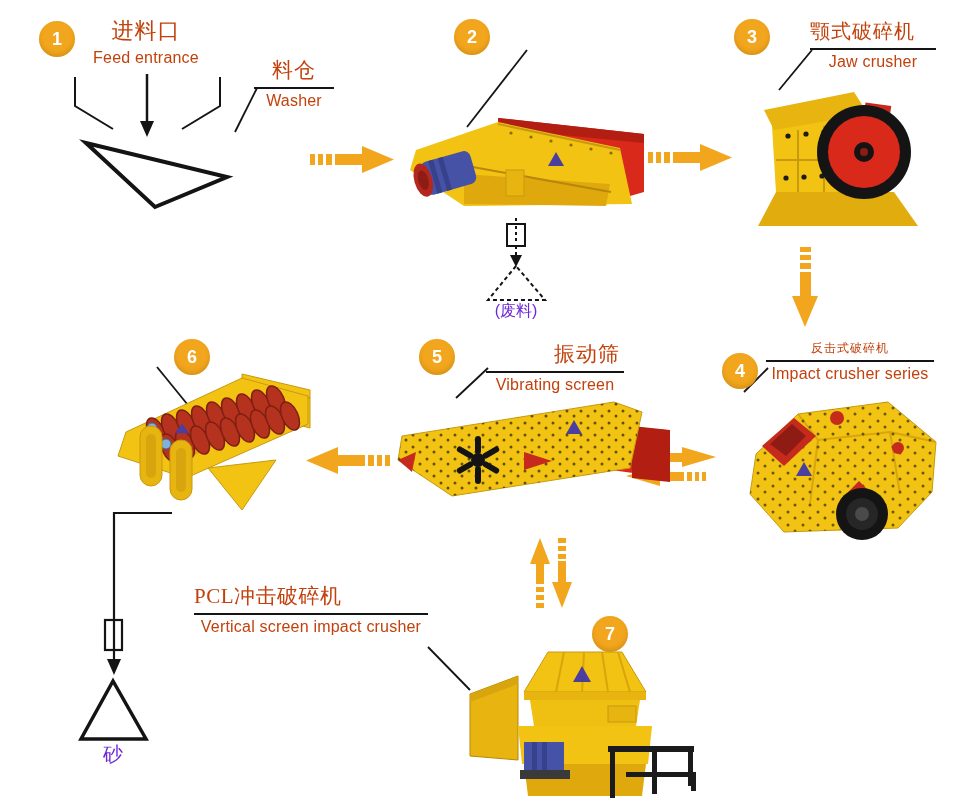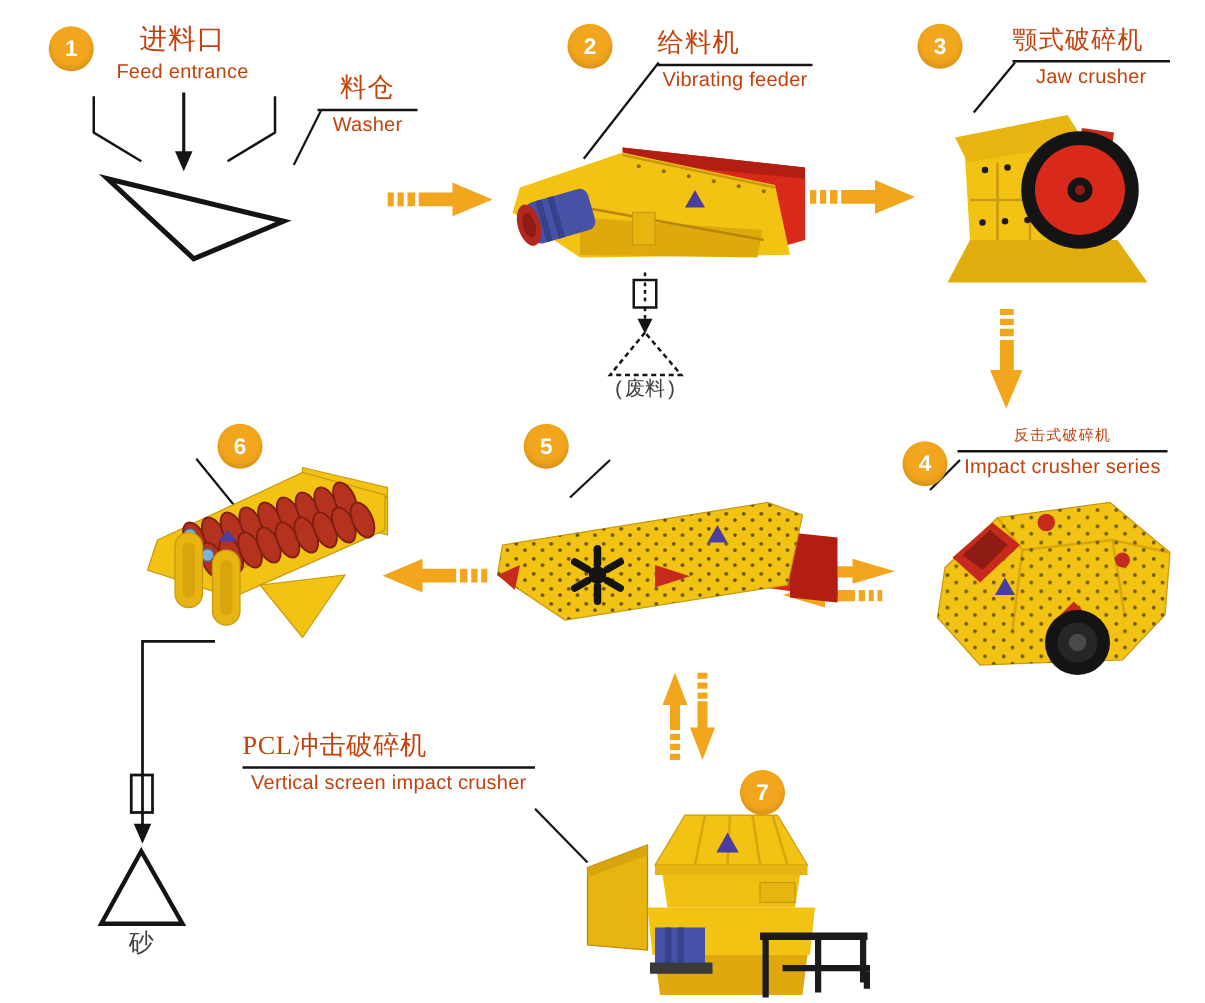--- a/index.html
+++ b/index.html
@@ -14,21 +14,21 @@
     text-align:center; box-shadow: inset 0 -3px 4px rgba(140,90,0,.25);
   }
 
   .label { position:absolute; color:#c2410c; }
   .label .zh { font-family:"Liberation Serif", serif; font-size:21px; letter-spacing:1px; white-space:nowrap; }
   .label .rule { border-bottom:2px solid #141414; margin-top:3px; }
   .label .en { font-size:16px; margin-top:3px; letter-spacing:0.2px;text-align:center; }
   .pre { white-space:pre-line; line-height:1.22; }
   .c { text-align:center; } .r { text-align:right; }
 
-  .cn-small { position:absolute; font-family:Liberation Mono, monospace; color:#404040; }
+  .cn-small { position:absolute; font-family:Liberation Sans, sans-serif; color:#6d28d9; }
 </style>
 </head>
 <body>
 
 <div id="canvas">
 
   <svg class="abs" style="left:0;top:0" width="964" height="802" viewBox="0 0 964 802">
     <g stroke="#141414" fill="none">
 
       <g>
@@ -152,38 +152,38 @@
     <div class="zh" style="font-size:22px">进料口</div>
     <div class="en">Feed entrance</div>
   </div>
 
   <div class="label c" style="left:254px;top:56px;width:80px">
     <div class="zh">料仓</div>
     <div class="rule"></div>
     <div class="en">Washer</div>
   </div>
 
-  <div class="label" style="left:526px;top:20px;width:124px">
-    <div class="zh">给料机</div>
-    <div class="rule"></div>
-    <div class="en">Vibrating feeder</div>
-  </div>
 
   <div class="label" style="left:810px;top:18px;width:126px">
     <div class="zh" style="font-size:20px">颚式破碎机</div>
     <div class="rule"></div>
     <div class="en c">Jaw crusher</div>
   </div>
 
   <div class="label c" style="left:766px;top:340px;width:168px">
     <div class="zh" style="font-size:12px">反击式破碎机</div>
     <div class="rule"></div>
     <div class="en">Impact crusher series</div>
   </div>
 
+  <div class="label" style="left:486px;top:340px;width:138px">
+    <div class="zh r" style="padding-right:4px">振动筛</div>
+    <div class="rule"></div>
+    <div class="en c">Vibrating screen</div>
+  </div>
 
 
   <div class="label" style="left:194px;top:582px;width:234px">
     <div class="zh" style="letter-spacing:0.5px">PCL冲击破碎机</div>
     <div class="rule"></div>
     <div class="en">Vertical screen impact crusher</div>
   </div>
 
   <div class="cn-small c" style="left:484px;top:301px;width:64px;font-size:16px">(废料)</div>
   <div class="cn-small c" style="left:88px;top:741px;width:50px;font-size:20px">砂</div>

